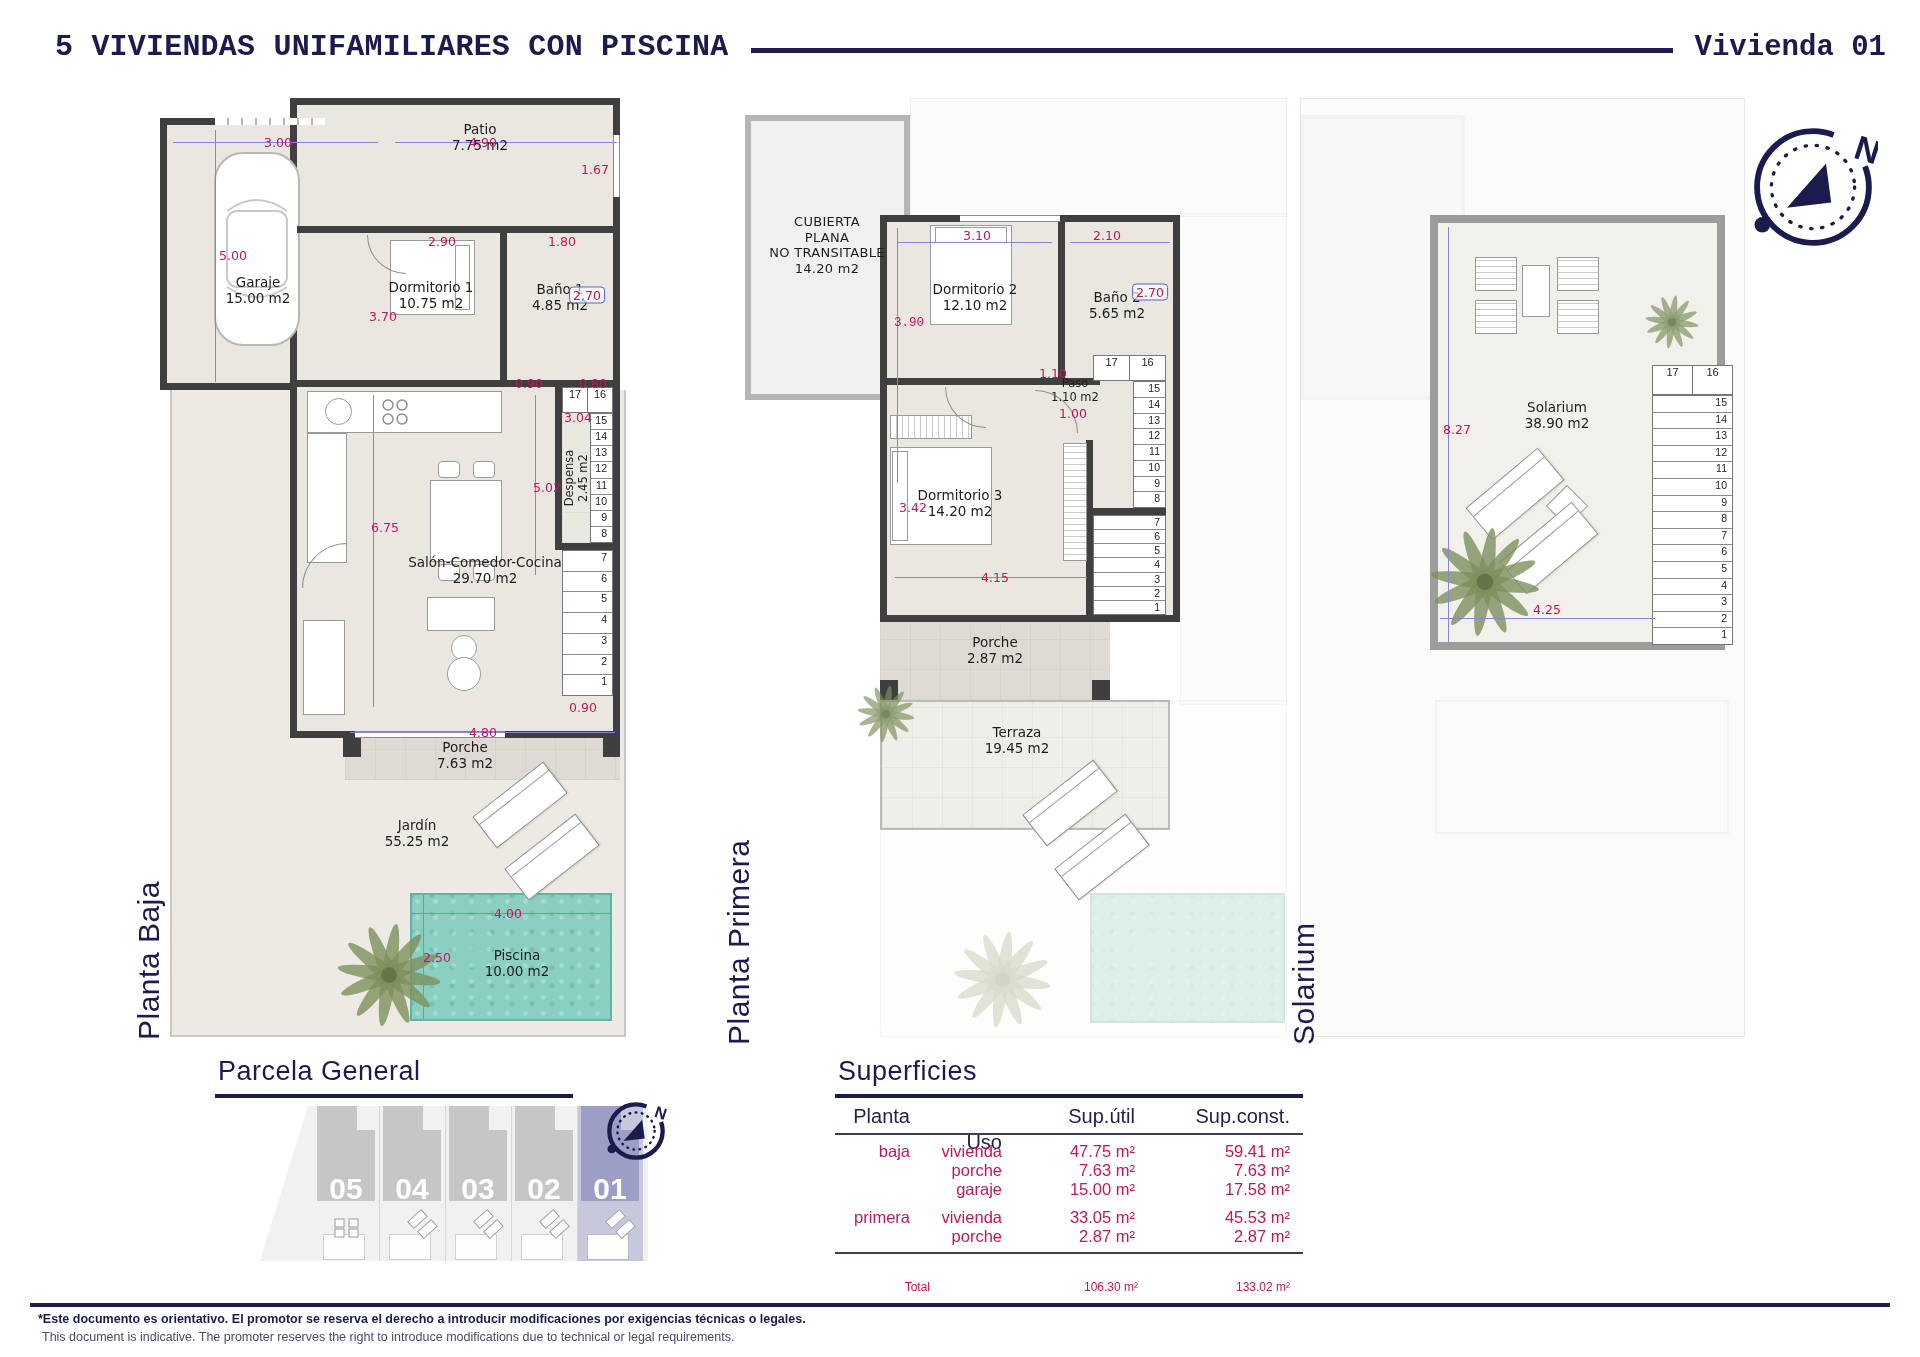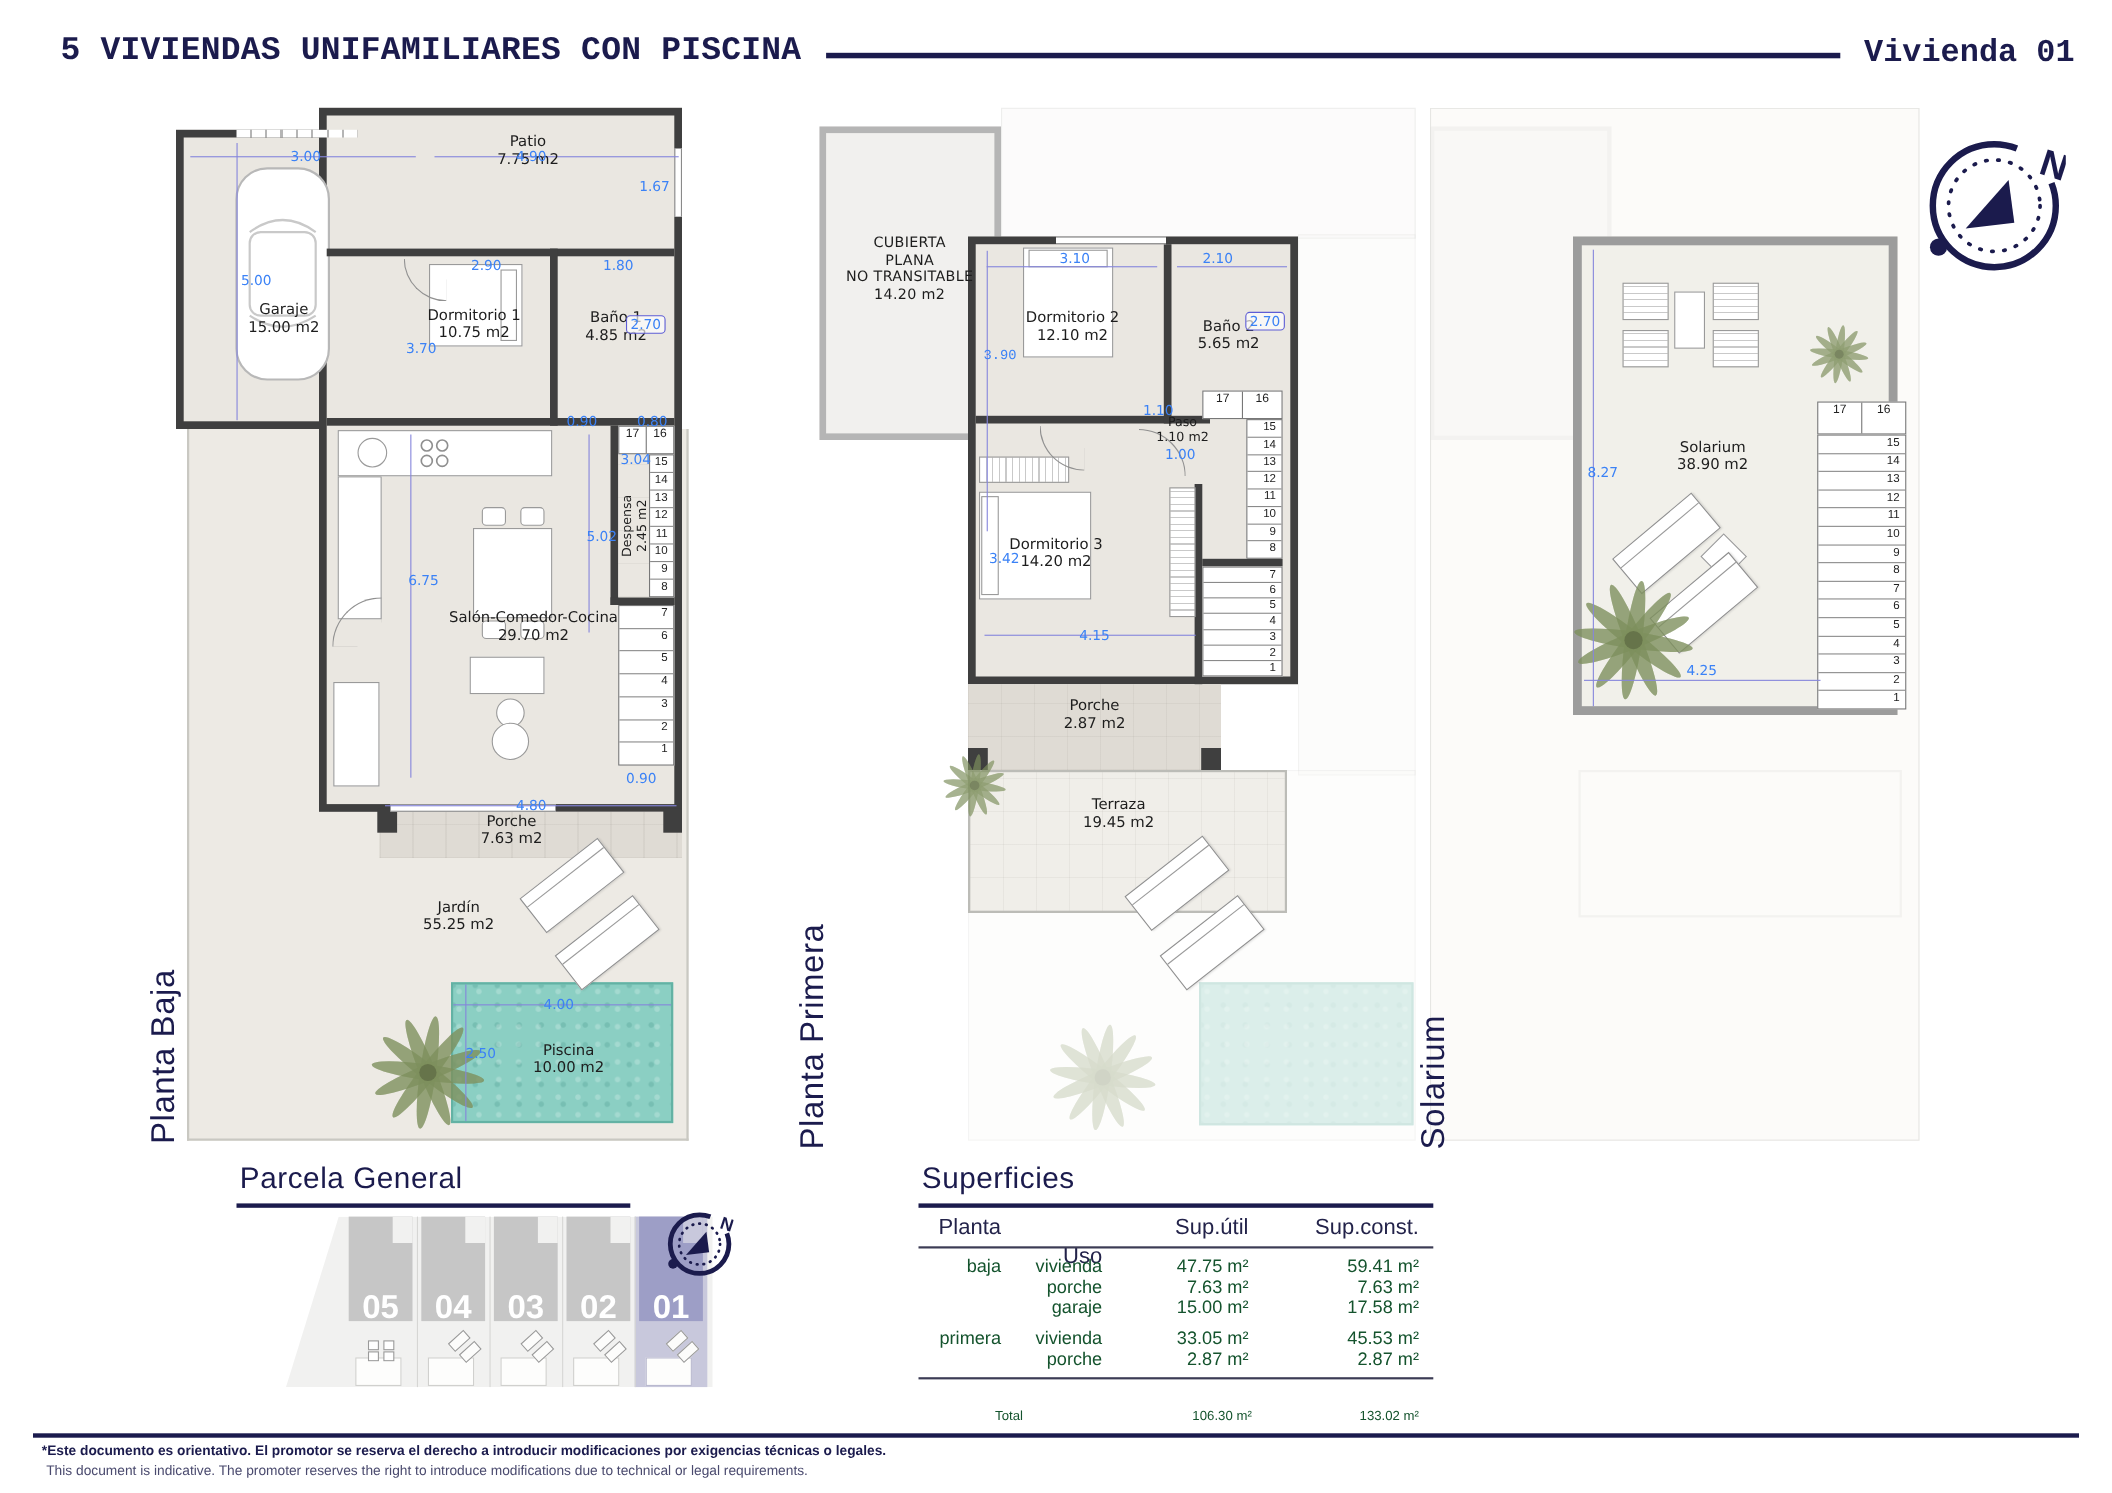--- a/index.html
+++ b/index.html
@@ -17,21 +17,21 @@
      repeating-linear-gradient(0deg, rgba(60,55,45,.05) 0 1px, transparent 1px 30px),
      repeating-linear-gradient(90deg, rgba(60,55,45,.05) 0 1px, transparent 1px 30px);}
   .parcel{position:absolute;background:#edeae4;border:2px solid #c9c8c2;border-top:none;z-index:1;}
   .bld{position:absolute;border:7px solid #3f3f3f;background:#eae7e1;box-sizing:border-box;z-index:2;}
   .bld-gray{position:absolute;border:8px solid #9c9c9c;background:#f1f0ea;box-sizing:border-box;z-index:2;}
   .iw{position:absolute;background:#3f3f3f;z-index:3;}
   .rlabel{position:absolute;transform:translate(-50%,-50%);text-align:center;font-size:13.5px;
           color:#1d1d1d;line-height:1.2;white-space:nowrap;z-index:7;font-family:"DejaVu Sans",sans-serif;}
   .rlabel.rot{transform:translate(-50%,-50%) rotate(-90deg);font-size:11.5px;}
   .rlabel.sm{font-size:11.5px;}
-  .dim{position:absolute;transform:translate(-50%,-50%);font-size:12.5px;color:#3b82f6;
+  .dim{position:absolute;transform:translate(-50%,-50%);font-size:12.5px;color:#be185d;
        white-space:nowrap;z-index:8;font-family:"DejaVu Sans",sans-serif;}
   .dim.box{border:1px solid #5d5dd5;border-radius:4px;padding:0 3px;background:rgba(255,255,255,.65);}
   .dline{position:absolute;background:#8585dc;z-index:6;}
   .floor-label{position:absolute;font-size:30px;color:#1b1b4d;white-space:nowrap;font-weight:500;
        transform:rotate(-90deg);transform-origin:0 0;letter-spacing:.5px;z-index:9;}
   .stairs{position:absolute;display:flex;flex-direction:column;background:#fff;border:1px solid #777;
           box-sizing:border-box;z-index:4;}
   .tread{flex:1;border-bottom:1px solid #8a8a8a;display:flex;align-items:flex-start;}
   .tread:last-child{border-bottom:none;}
   .tread span{margin-left:auto;margin-right:5px;font-size:10.5px;color:#222;}
@@ -50,21 +50,21 @@
   .furn{position:absolute;background:#fff;border:1.2px solid #9a9a9a;box-sizing:border-box;z-index:3;}
   .furn.striped{background:repeating-linear-gradient(90deg,#fff 0 5px,#c9c9c9 5px 6px);}
   .furn.stripedv{background:repeating-linear-gradient(0deg,#fff 0 5px,#c9c9c9 5px 6px);}
   .circle{border-radius:50%;}
   .arc{position:absolute;border-left:1.3px solid #909090;border-bottom:1.3px solid #909090;
        border-bottom-left-radius:100%;z-index:4;}
   .win{position:absolute;background:#fff;border-top:1.5px solid #8a8a8a;border-bottom:1.5px solid #8a8a8a;box-sizing:border-box;z-index:4;}
   
   .sec-h{position:absolute;font-size:27px;color:#1b1b4d;letter-spacing:.5px;z-index:5;}
   .sec-rule{position:absolute;background:#1b1b4d;height:4px;z-index:5;}
-  .tcell{position:absolute;text-align:right;color:#14532d;font-size:16.5px;z-index:5;
+  .tcell{position:absolute;text-align:right;color:#be185d;font-size:16.5px;z-index:5;
          font-family:"Liberation Sans",sans-serif;}
   .tcell.hd{font-size:20px;color:#23234a;}
   .tcell.tot{font-size:12px;margin-top:20px;}
   .tline{position:absolute;background:#3c3c55;height:2px;z-index:5;}
   
   #site{position:absolute;left:248px;top:1106px;width:400px;height:155px;z-index:4;}
   #site .ground{position:absolute;inset:0;background:#f1f1f0;
       clip-path:polygon(15% 0,100% 0,100% 100%,3% 100%);}
   .plot-b{position:absolute;top:0;height:95px;background:#c6c6c6;z-index:2;}
   .plot-b.hi{background:#9d9ec6;}

